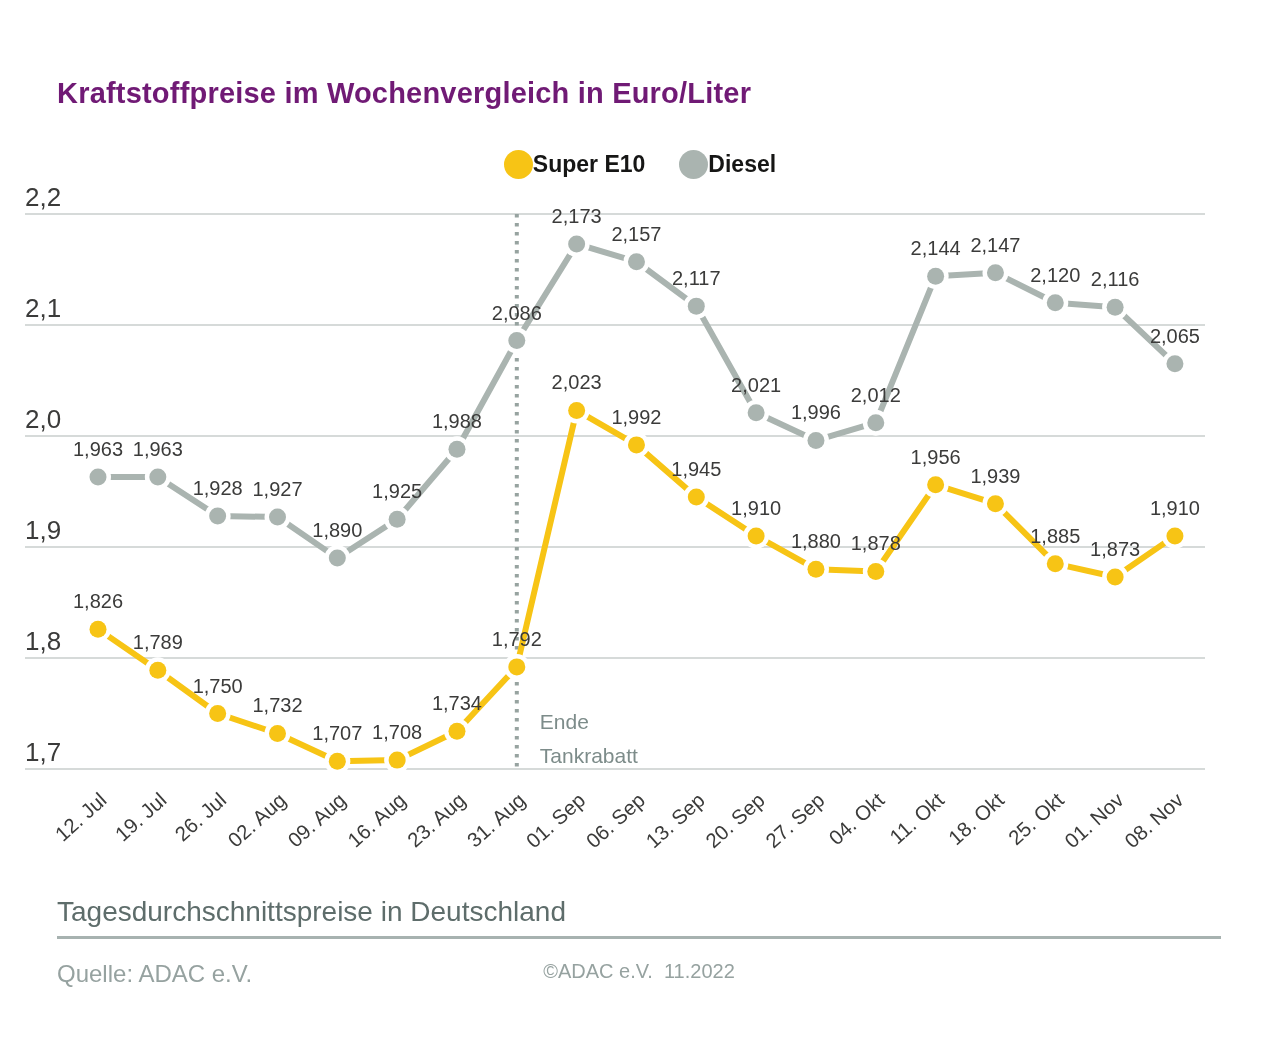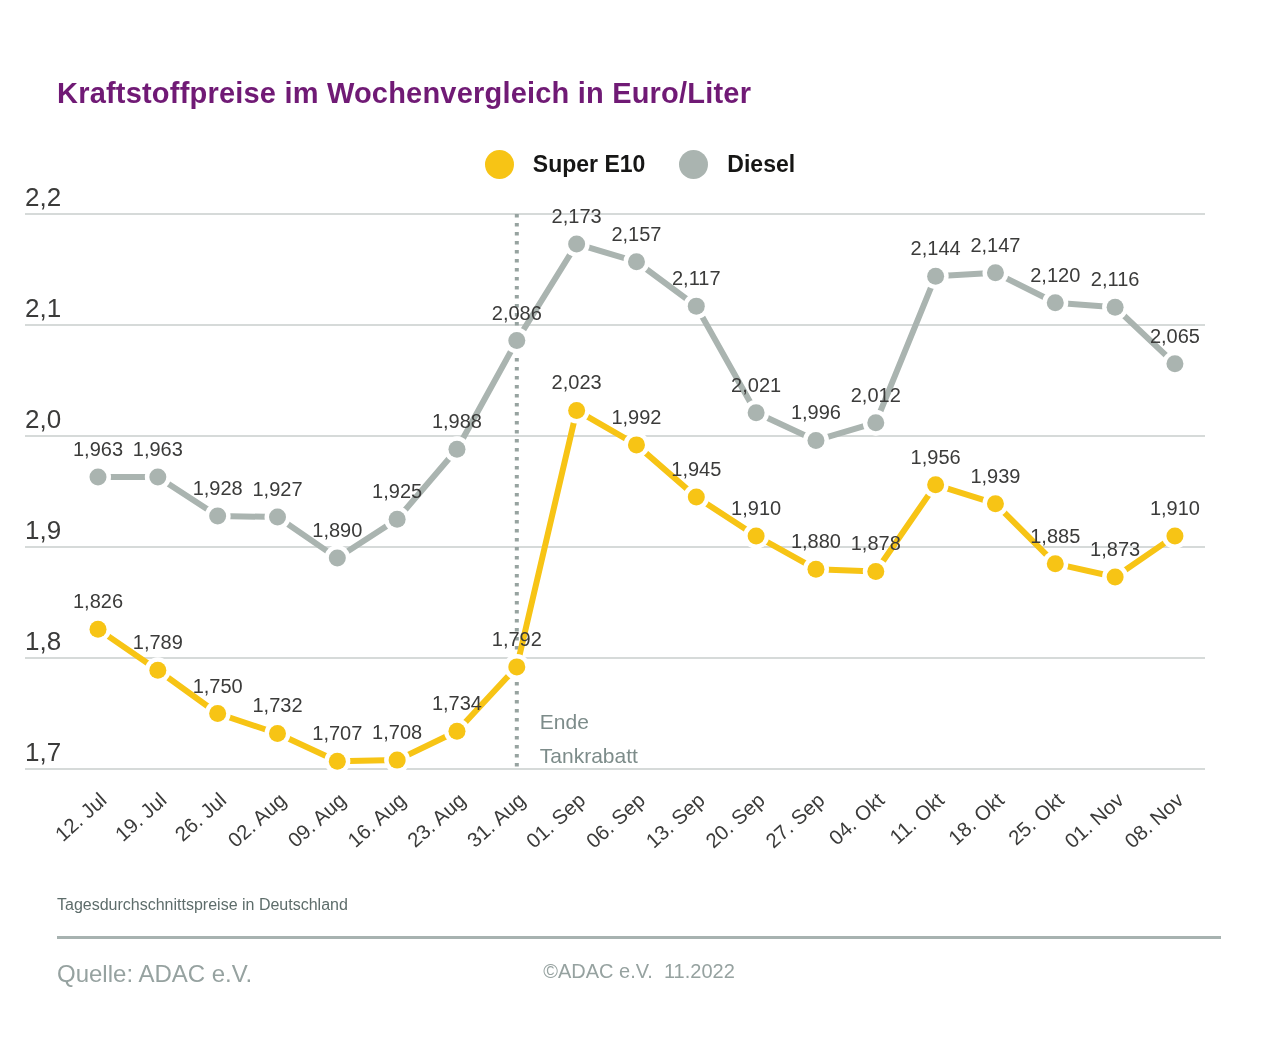--- a/index.html
+++ b/index.html
@@ -8,27 +8,27 @@
     font-family:"Liberation Sans", sans-serif;overflow:hidden;
   }
   .page-title{
     position:absolute;left:57px;top:58px;
     font-size:29px;font-weight:bold;color:#701a75;letter-spacing:.2px;
   }
   .legend{
     position:absolute;top:150px;left:0;width:1280px;
     display:flex;justify-content:center;align-items:center;gap:34px;
   }
-  .legend-item{display:flex;align-items:center;gap:19px;}
+  .legend-item{display:flex;align-items:center;}
   .legend-dot{width:29px;height:29px;border-radius:50%;flex:0 0 auto;}
   .legend-label{font-size:23px;font-weight:bold;color:#161615;}
   svg.chart{position:absolute;left:0;top:0;}
   .footer-note{
     position:absolute;left:57px;top:896px;
-    font-size:16px;color:#5E6D6B;
+    font-size:28px;color:#5E6D6B;
   }
   .footer-divider{
     position:absolute;left:57px;top:936px;width:1164px;height:3px;background:#A7B2B0;
   }
   .footer-source{
     position:absolute;left:57px;top:960px;
     font-size:24px;color:#96A2A0;white-space:pre;
   }
   .footer-copyright{
     position:absolute;left:57px;top:960px;width:1164px;text-align:center;

